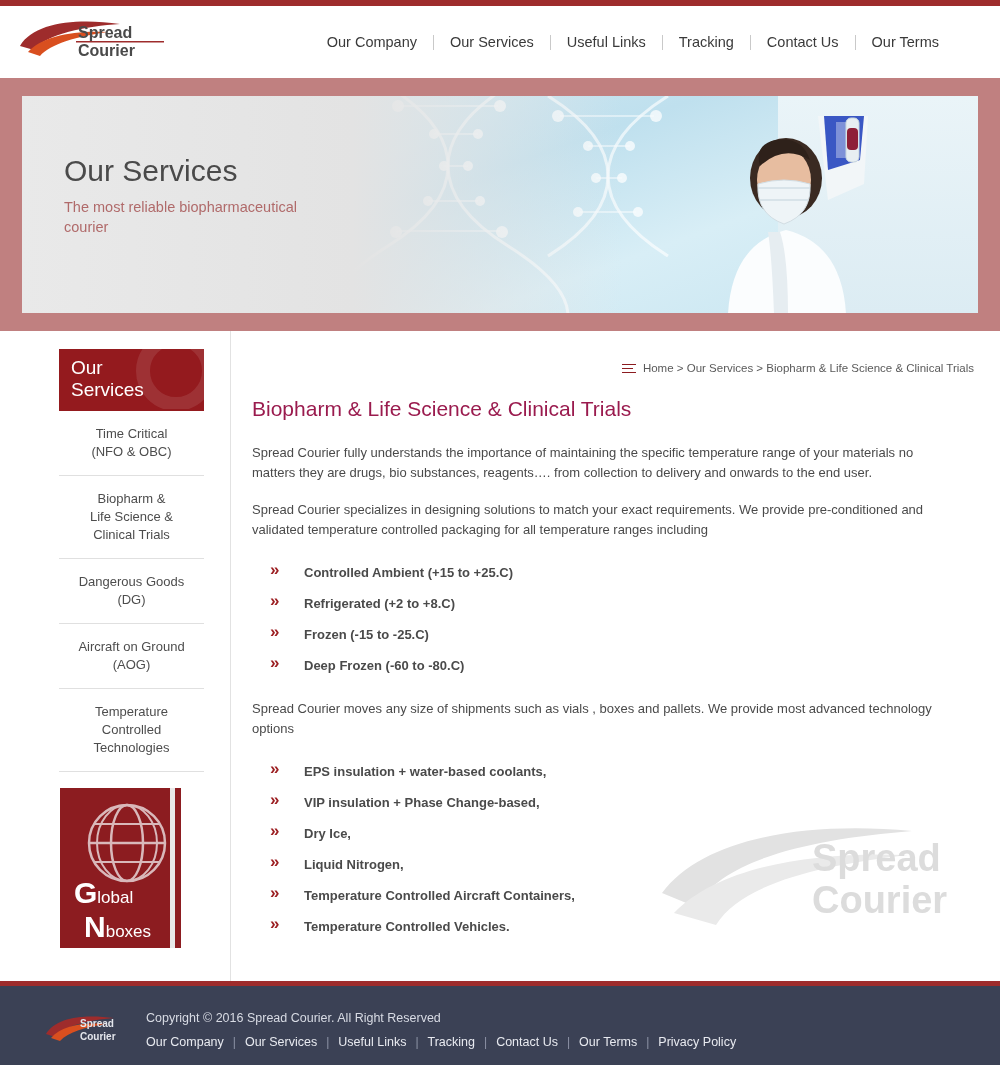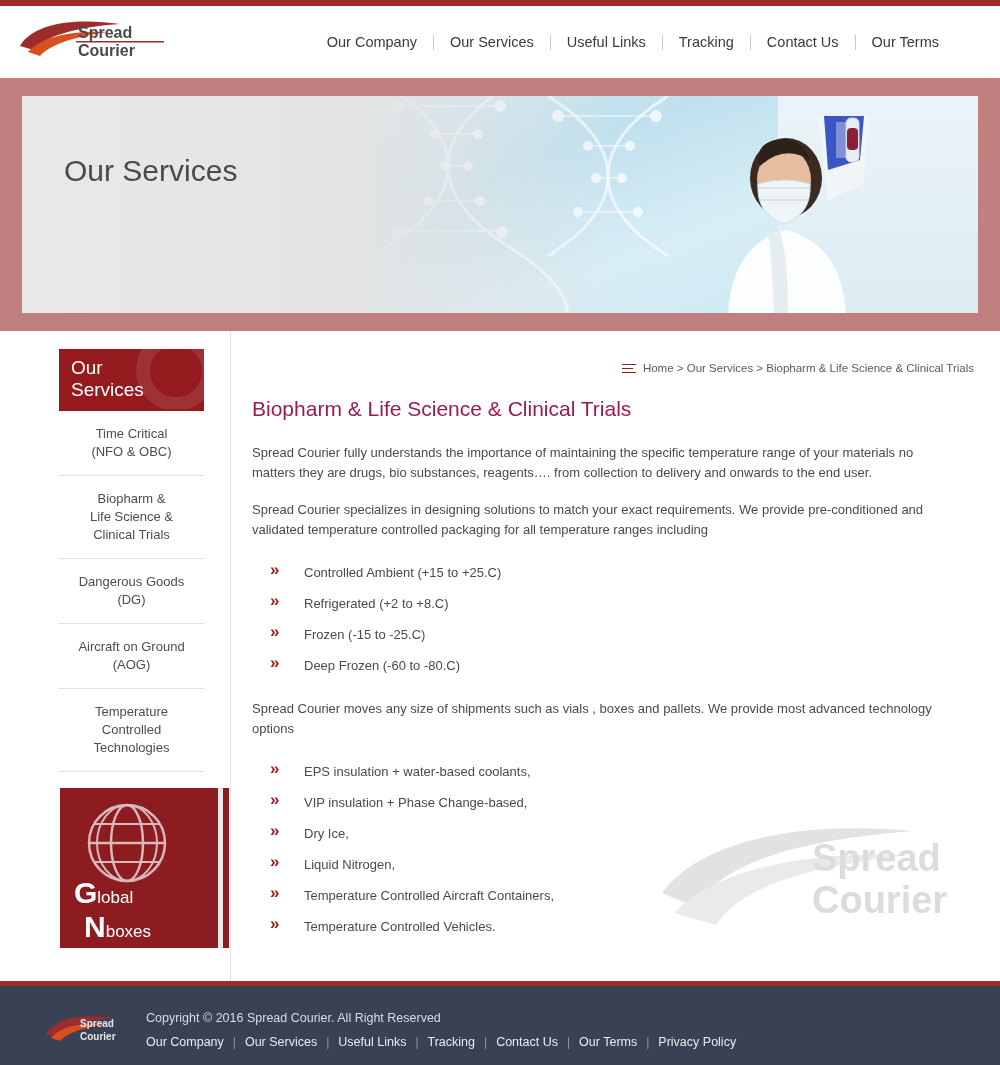--- a/index.html
+++ b/index.html
@@ -95,21 +95,21 @@
   .side-head-underline { width: 145px; height: 2px; background:#941a1e; margin-left: 46px; }
 
   .side-list { margin: 0 0 0 46px; width: 145px; }
   .side-item {
     text-align: center; font-size: 13px; color: #4d4d4d; line-height: 18px;
     padding: 14px 0; border-bottom: 1px solid #e0e0e0; cursor: pointer;
   }
   .side-item:last-child { border-bottom: 1px solid #e0e0e0; }
 
   .gn-box {
-    margin: 16px 0 0 47px; width: 169px; height: 160px; background: #8c1c20;
+    margin: 16px 0 0 47px; width: 121px; height: 160px; background: #8c1c20;
     position: relative; overflow: hidden;
   }
   .gn-box .stripe { position:absolute; right: 6px; top: 0; width: 5px; height: 100%; background:#e8e8e8; }
   .gn-globe { position: absolute; left: 26px; top: 14px; width: 82px; height: 82px; }
   .gn-text { position: absolute; left: 14px; top: 88px; color: #fff; }
   .gn-text .g { font-size: 30px; font-weight: bold; }
   .gn-text .small { font-size: 17px; }
   .gn-l2 { position: absolute; left: 24px; top: 122px; color:#fff; }
 
   
@@ -123,21 +123,21 @@
   .crumb .lines i:nth-child(3){ width: 14px; }
 
   h1.page-title {
     font-size: 21px; color: #9a1b4e; font-weight: normal;
     margin: 48px 0 22px 0;
   }
   p.para {
     font-size: 13px; color: #4a4a4a; line-height: 19.5px; margin-bottom: 18px;
     max-width: 690px;
   }
-  ul.bullets { list-style: none; margin: 0 0 14px 18px; }
+  ul.bullets { list-style: none; margin: 0 0 14px 18px; font-weight: bold; }
   ul.bullets li {
     font-size: 13px; color: #4a4a4a; line-height: 19px; padding: 6px 0 6px 34px;
     position: relative;
   }
   ul.bullets li::before {
     content: "\00bb";
     position: absolute; left: 0; top: 3px;
     color: #9c1f22; font-size: 17px; font-weight: bold;
   }
   .watermark {
@@ -253,20 +253,21 @@
           <path d="M92,86 h48" stroke="#d8e3e9" stroke-width="2"></path>
 
           <path d="M60,200 q4,-70 58,-84 q56,14 60,84 z" fill="#fbfdfe"></path>
           <path d="M112,118 q8,24 8,82 h-14 q-2,-56 -6,-82 z" fill="#e6edf1"></path>
         </svg>
       </div>
 
       <div class="hero-left"></div>
       <div class="hero-swoosh"></div>
       <div class="hero-title">Our Services</div>
+      <div class="hero-sub">The most reliable biopharmaceutical courier</div>
     </div>
   </div>
 
   <div class="body-wrap">
 
     <div class="sidebar">
       <div class="side-head">
         <div class="mark"></div>
         <div>Our</div>
         <div>Services</div>

